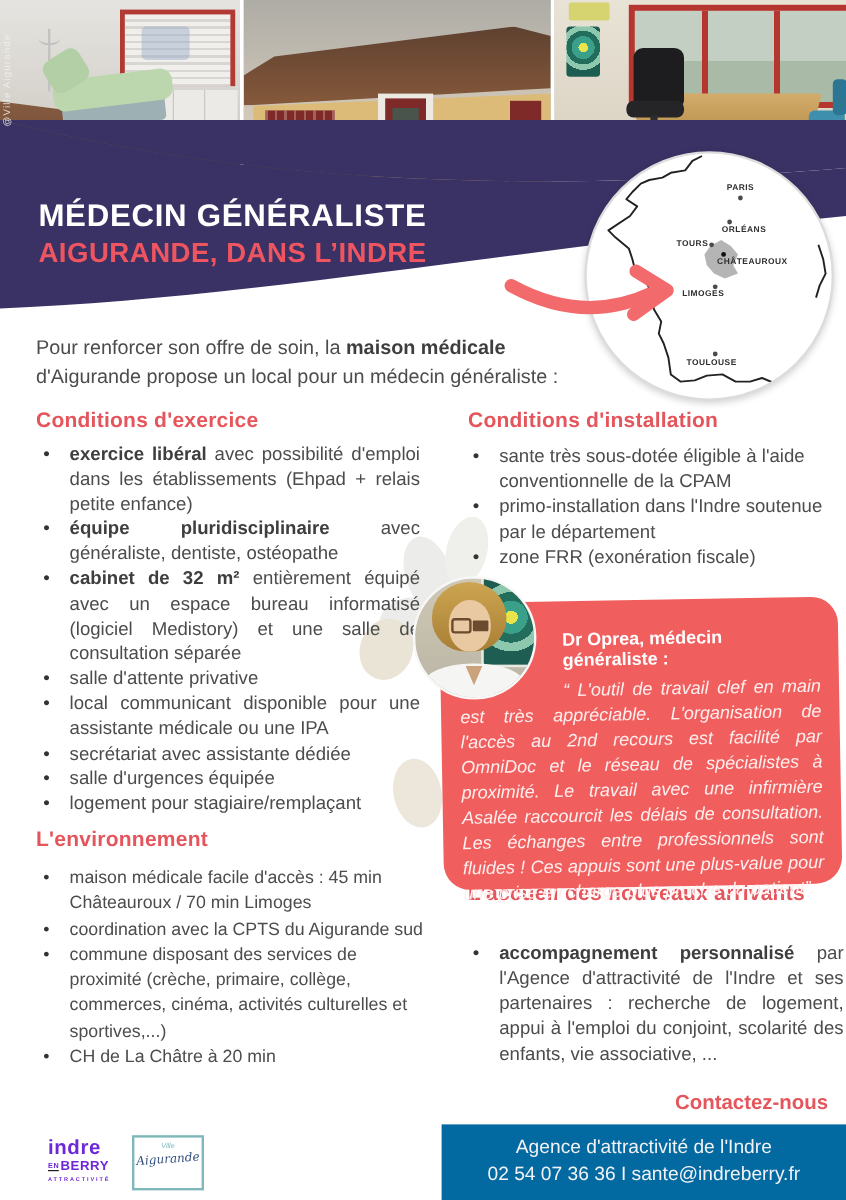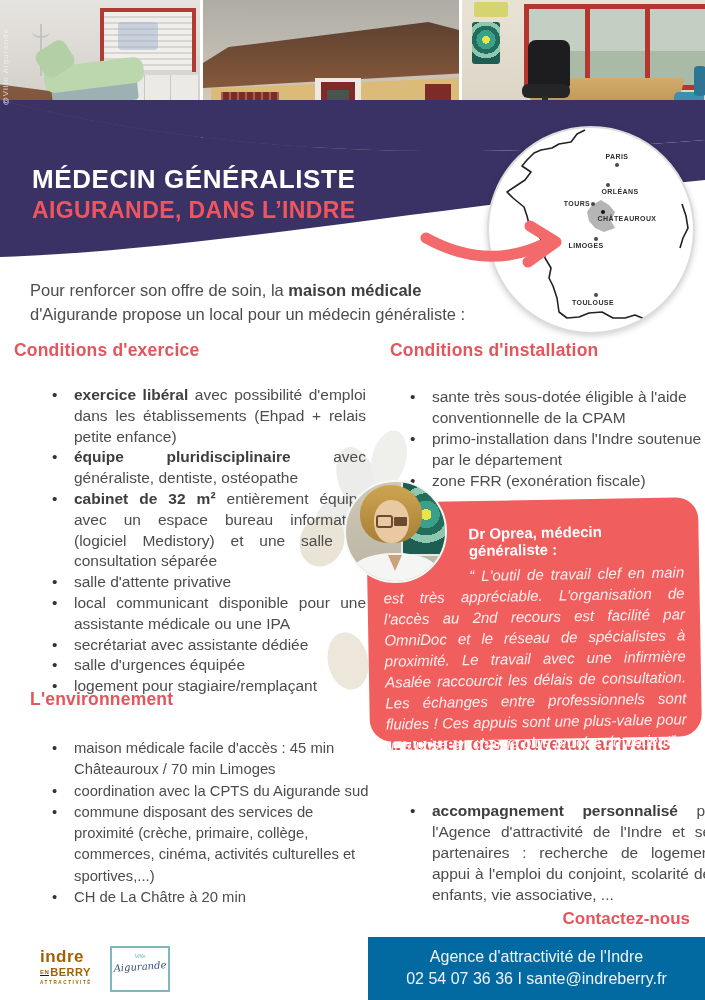--- a/index.html
+++ b/index.html
@@ -80,26 +80,26 @@
   .map-circle svg{position:absolute;left:0;top:0;}
   .city{position:absolute;transform:translate(-50%,0);font-size:7px;font-weight:700;letter-spacing:.4px;color:#2e2e2e;white-space:nowrap;}
   .dot{position:absolute;width:4px;height:4px;border-radius:50%;background:#4a4a4a;}
   .dot-black{background:#111;}
   .arrow-svg{position:absolute;left:418px;top:216px;z-index:5;}
 
   
   .intro{position:absolute;left:30px;top:261px;width:445px;z-index:2;font-size:16.5px;line-height:24px;color:#4c4c4c;}
   b,.bold{font-weight:700;color:#3e3e3e;}
   .sec-title{position:absolute;z-index:2;font-size:17.5px;font-weight:700;color:#e4555c;letter-spacing:.2px;}
-  .t-exercice{left:14px;top:340px;}
+  .t-exercice{left:30px;top:340px;}
   .t-install{left:390px;top:340px;}
   .t-env{left:30px;top:689px;}
   .t-accueil{left:390px;top:734px;}
 
-  ul.blist{position:absolute;z-index:2;margin:16px;padding:0;list-style:none;}
+  ul.blist{position:absolute;z-index:2;margin:0;padding:0;list-style:none;}
   ul.blist li{position:relative;padding-left:28px;}
   ul.blist li:before{content:"•";position:absolute;left:6px;top:0;color:#333;}
   .l-exercice{left:30px;top:369px;width:320px;font-size:15.5px;line-height:20.8px;text-align:justify;}
   .l-env{left:30px;top:722px;width:325px;font-size:14.8px;line-height:21.3px;}
   .l-install{left:388px;top:370px;width:315px;font-size:15.5px;line-height:21px;}
   .l-accueil{left:388px;top:784px;width:315px;font-size:15.5px;line-height:21px;text-align:justify;}
 
   
   .petal{position:absolute;z-index:0;border-radius:50%;}
   .pe1{left:338px;top:446px;width:38px;height:66px;background:#ececea;transform:rotate(-18deg);}
@@ -129,21 +129,21 @@
                    clip-path:polygon(0 0,100% 0,50% 100%);}
 
   
   .contact{position:absolute;left:400px;top:909px;width:290px;text-align:right;z-index:2;
            font-size:17px;font-weight:700;color:#e4555c;}
   .footer-box{position:absolute;left:368px;top:937px;width:337px;height:75px;background:#0369a1;z-index:2;
               color:#f2f2f6;text-align:center;}
   .footer-line1{margin-top:11px;font-size:16px;}
   .footer-line2{margin-top:4px;font-size:16px;}
 
-  .logo-indre{position:absolute;left:40px;top:948px;z-index:2;color:#a16207;line-height:1;}
+  .logo-indre{position:absolute;left:40px;top:948px;z-index:2;color:#6d28d9;line-height:1;}
   .logo-indre .l1{font-size:17px;font-weight:800;letter-spacing:.5px;}
   .logo-indre .l2{margin-top:2px;font-size:11px;font-weight:800;letter-spacing:.5px;}
   .logo-indre .en{font-size:6px;font-weight:800;border-bottom:1px solid #1b1b1b;margin-right:1px;vertical-align:2px;}
   .logo-indre .l3{margin-top:3px;font-size:4.6px;font-weight:700;letter-spacing:1.6px;}
   .logo-ville{position:absolute;left:110px;top:946px;width:60px;height:46px;z-index:2;background:#fff;
               border:2px solid #7fb7ba;box-sizing:border-box;text-align:center;}
   .logo-ville .v{font-size:6px;color:#7fb7ba;font-style:italic;margin-top:5px;}
   .logo-ville .a{font-family:"DejaVu Serif",serif;font-style:italic;font-size:10px;color:#35507f;margin-top:2px;transform:rotate(-4deg);}
 </style>
 </head>

